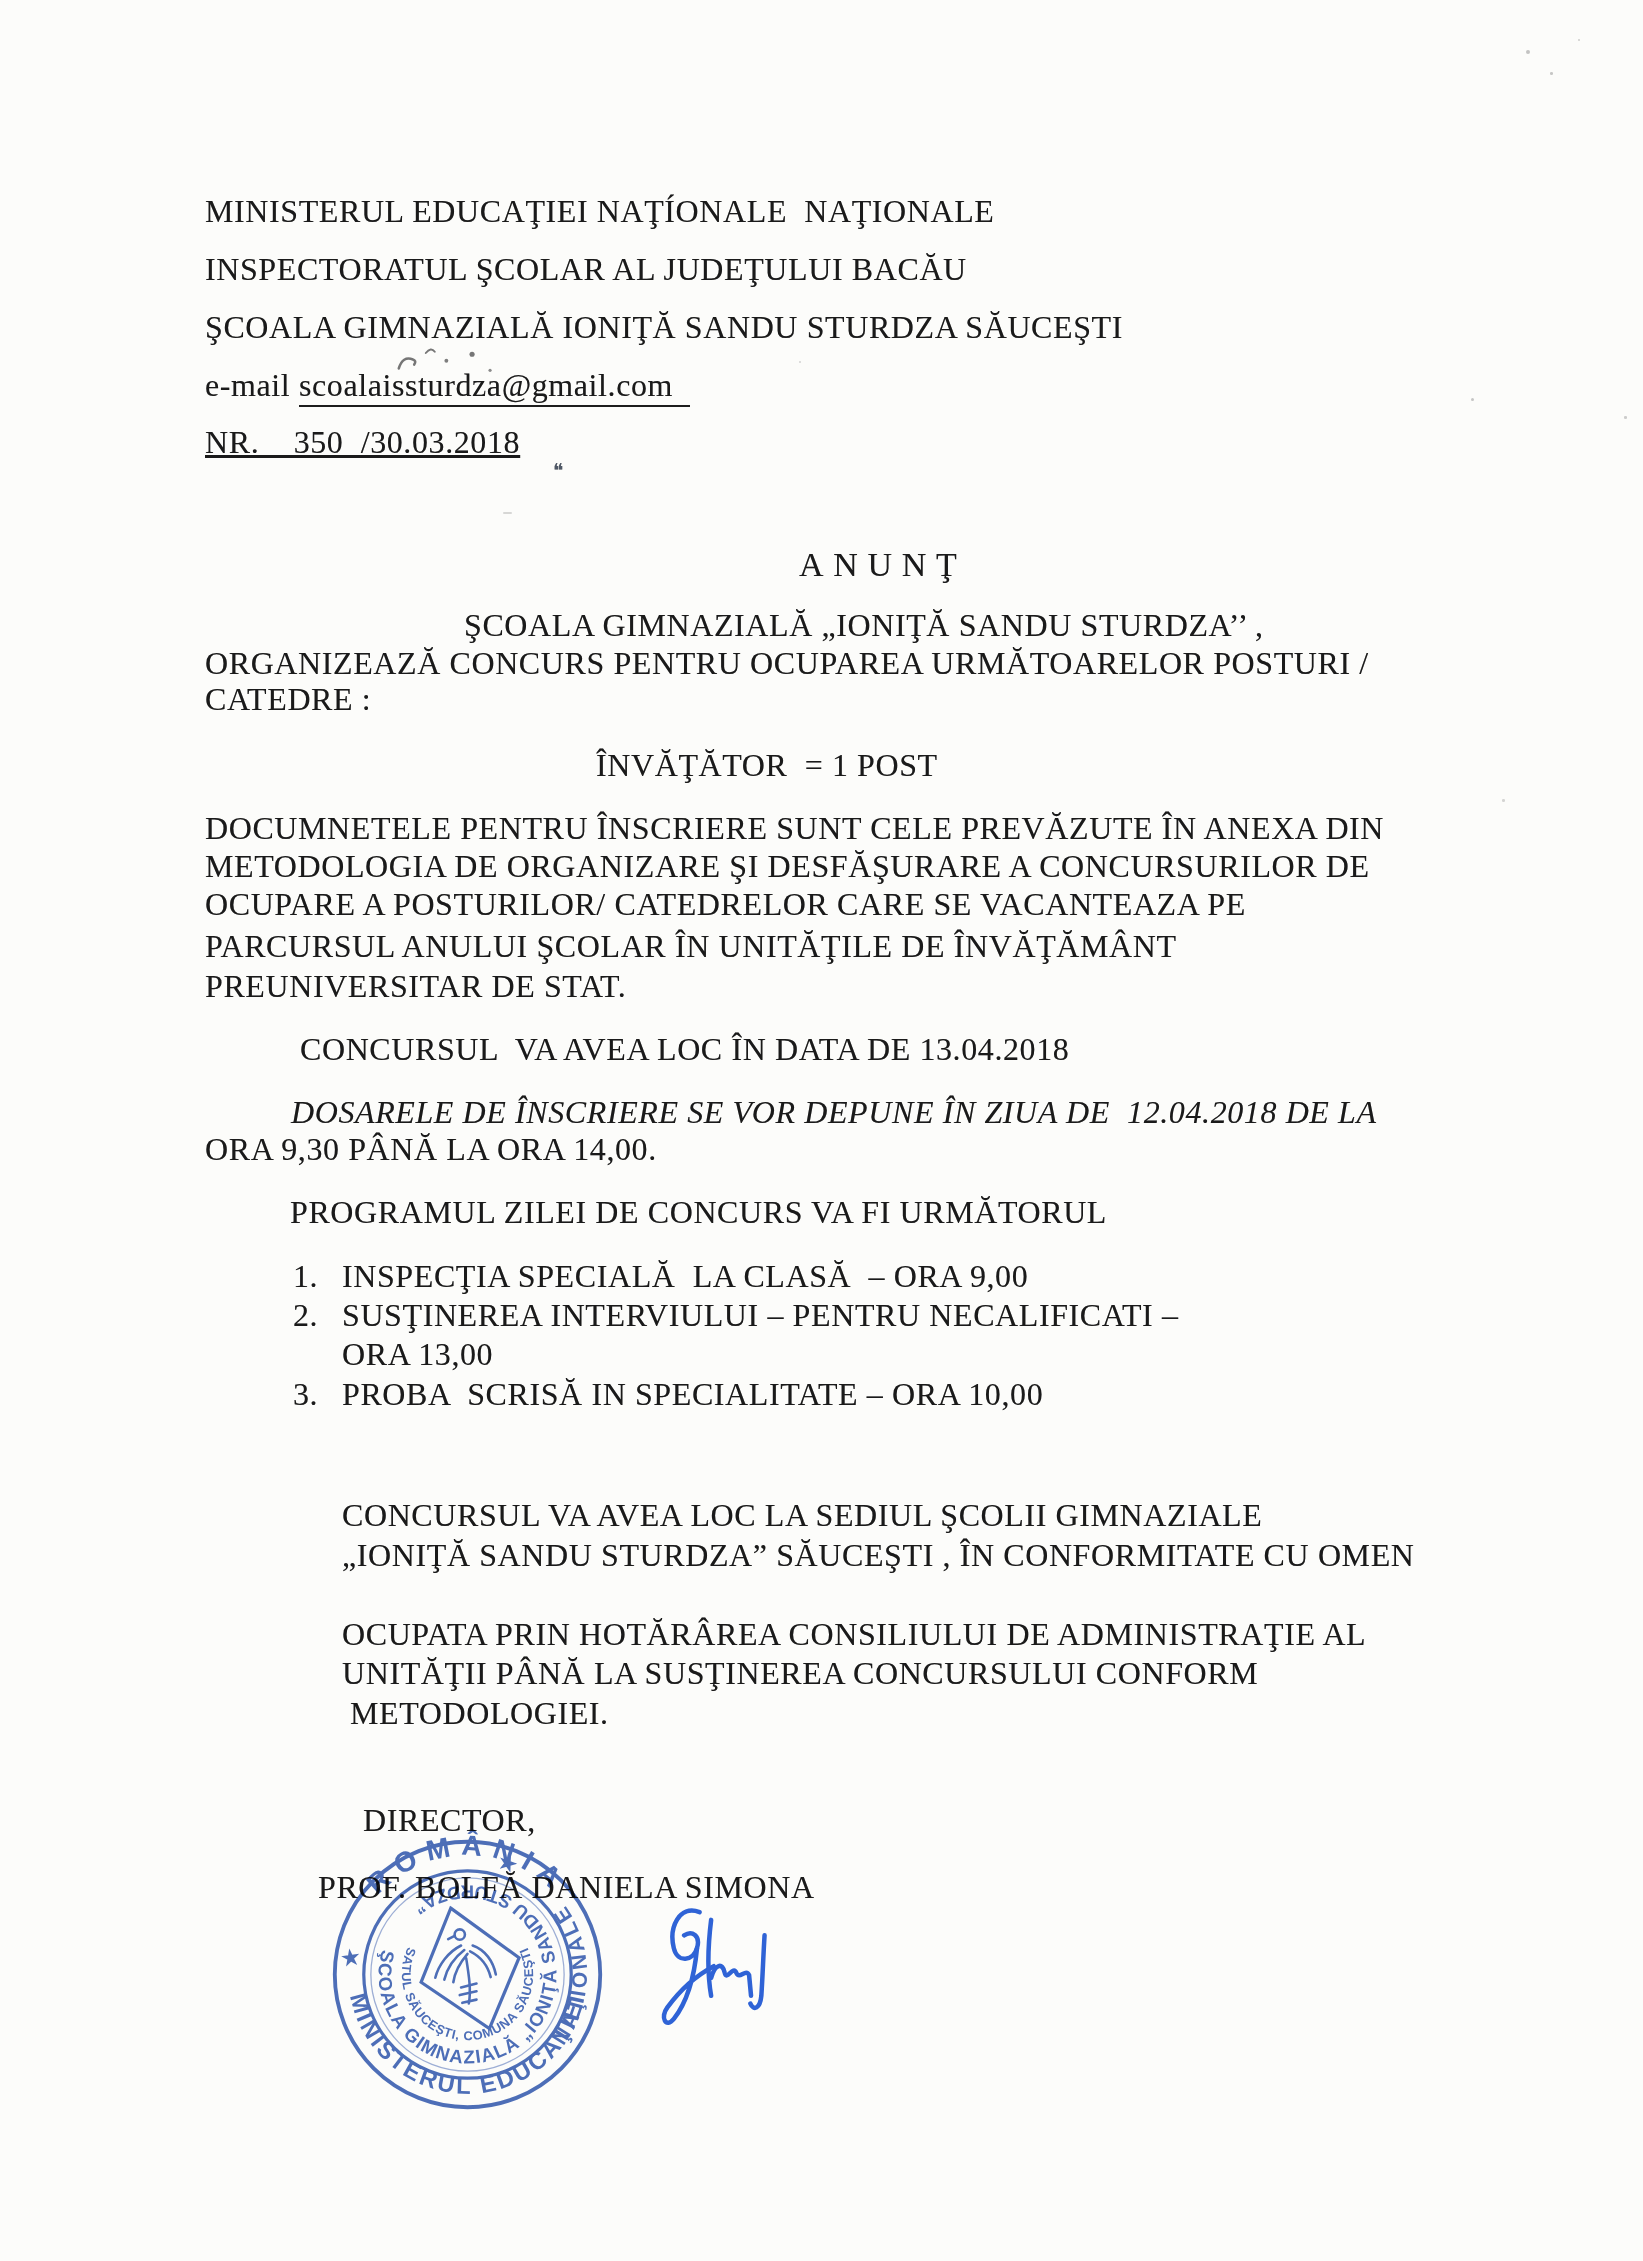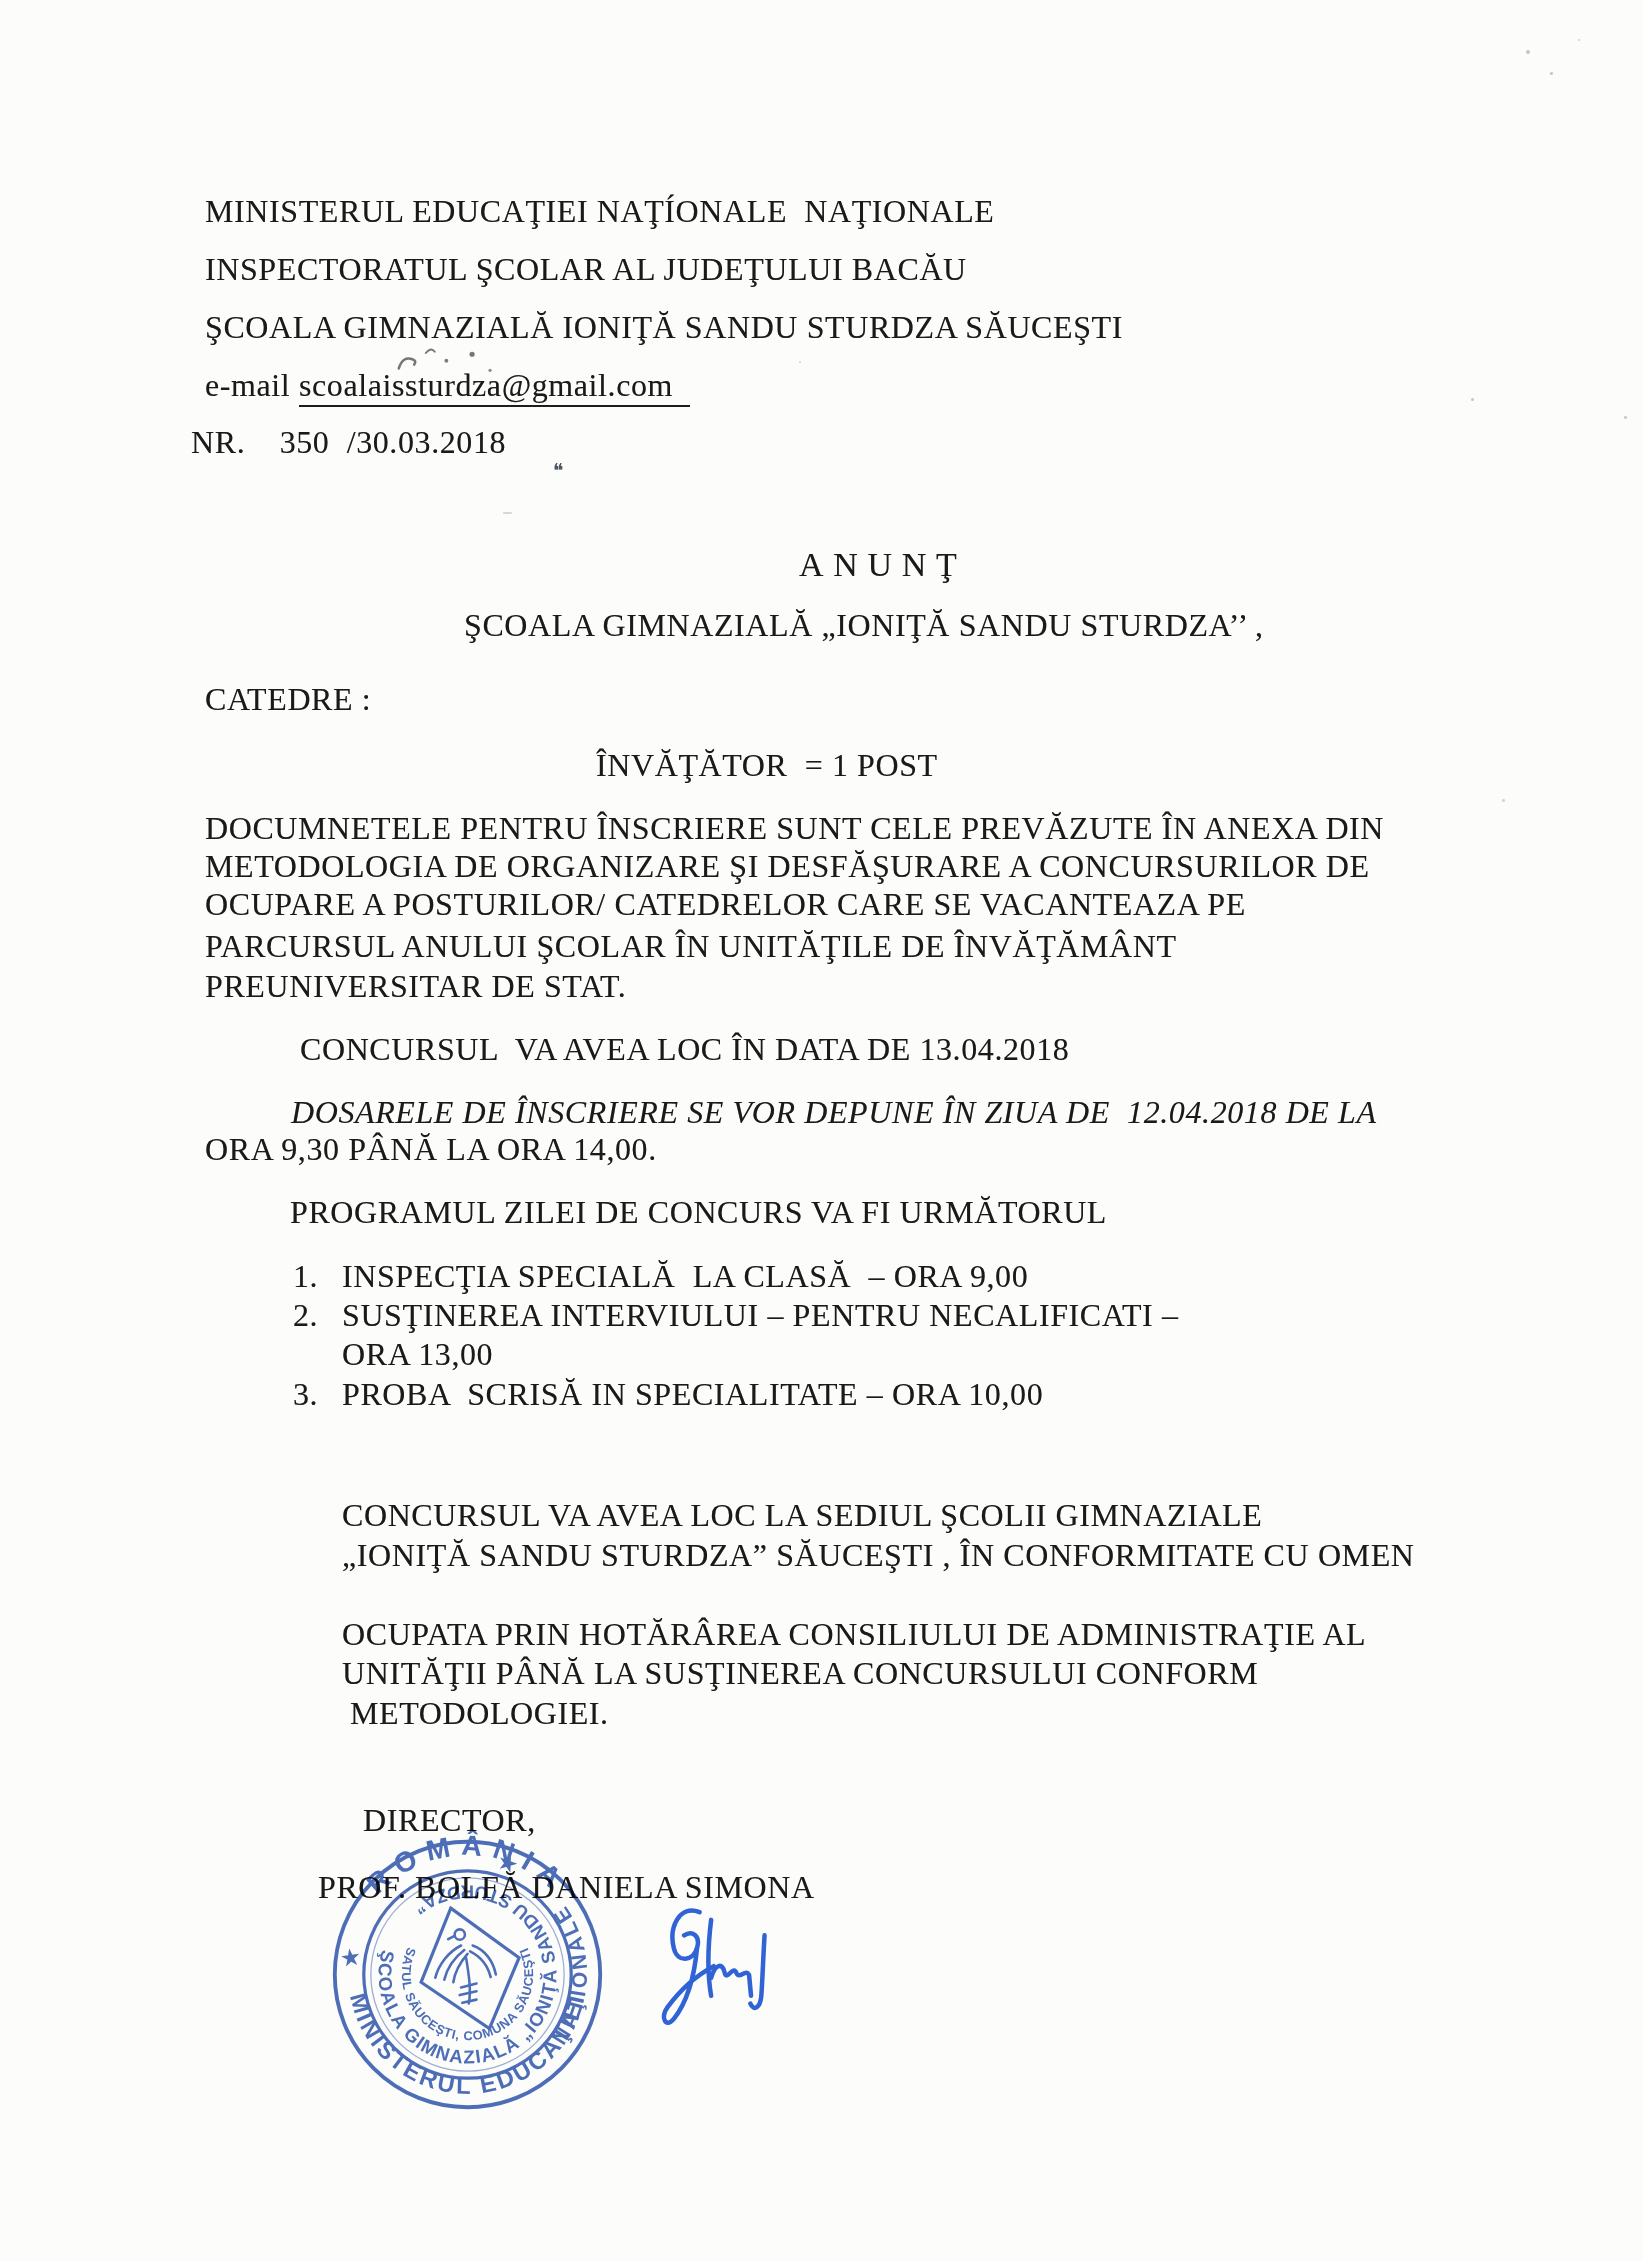--- a/index.html
+++ b/index.html
@@ -59,35 +59,36 @@
 </style>
 </head>
 <body>
 
 <div class="page">
 
   <div class="line" style="left:205px;top:191px;">MINISTERUL EDUCAŢIEI NAŢÍONALE  NAŢIONALE</div>
   <div class="line" style="left:205px;top:249px;">INSPECTORATUL ŞCOLAR AL JUDEŢULUI BACĂU</div>
   <div class="line" style="left:205px;top:307px;">ŞCOALA GIMNAZIALĂ IONIŢĂ SANDU STURDZA SĂUCEŞTI</div>
   <div class="line" style="left:205px;top:365px;"><span>e-mail </span><span class="email-underline">scoalaissturdza@gmail.com</span></div>
-  <div class="line" style="left:191px;top:422px;">NR.    350  /30.03.2018</div>
+  <div class="line" style="left:205px;top:422px;text-decoration:underline;">NR.    350  /30.03.2018</div>
 
   <svg class="scribble-svg" viewBox="0 0 200 70">
     <path d="M18,52 q6,-20 22,-14 q6,2 2,8" fill="none" stroke="#4a4a4a" stroke-width="4" stroke-linecap="round"></path>
     <path d="M60,28 q8,-10 14,-2" fill="none" stroke="#4a4a4a" stroke-width="3" stroke-linecap="round"></path>
     <circle cx="92" cy="40" r="3" fill="#555"></circle>
     <circle cx="132" cy="30" r="4" fill="#4a4a4a"></circle>
     <circle cx="160" cy="55" r="2.5" fill="#666"></circle>
   </svg>
 
   <div class="line title-line" style="left:799px;top:545px;">ANUNŢ</div>
 
   <div class="line" style="left:553px;top:451px;font-size:19.3px;color:#4f5866;">❝</div>
 
   <div class="line" style="left:464px;top:605px;">ŞCOALA GIMNAZIALĂ „IONIŢĂ SANDU STURDZA’’ ,</div>
+  <div class="line" style="left:205px;top:643px;">ORGANIZEAZĂ CONCURS PENTRU OCUPAREA URMĂTOARELOR POSTURI /</div>
   <div class="line" style="left:205px;top:679px;">CATEDRE :</div>
 
   <div class="line" style="left:596px;top:745px;">ÎNVĂŢĂTOR  = 1 POST</div>
 
   <div class="line" style="left:205px;top:808px;">DOCUMNETELE PENTRU ÎNSCRIERE SUNT CELE PREVĂZUTE ÎN ANEXA DIN</div>
   <div class="line" style="left:205px;top:846px;">METODOLOGIA DE ORGANIZARE ŞI DESFĂŞURARE A CONCURSURILOR DE</div>
   <div class="line" style="left:205px;top:884px;">OCUPARE A POSTURILOR/ CATEDRELOR CARE SE VACANTEAZA PE</div>
   <div class="line" style="left:205px;top:926px;">PARCURSUL ANULUI ŞCOLAR ÎN UNITĂŢILE DE ÎNVĂŢĂMÂNT</div>
   <div class="line" style="left:205px;top:966px;">PREUNIVERSITAR DE STAT.</div>
 

